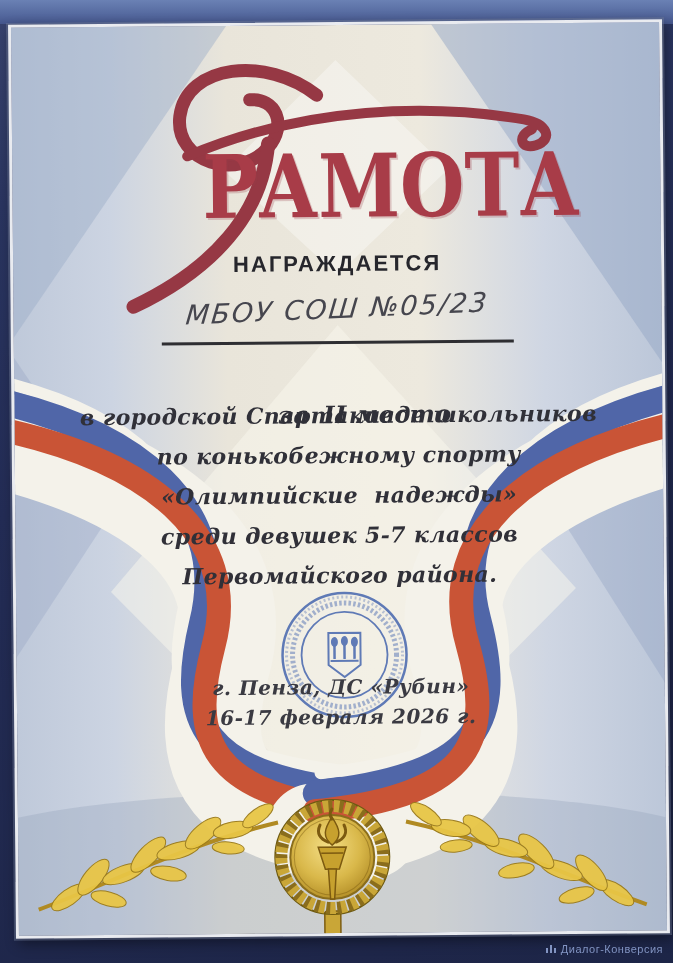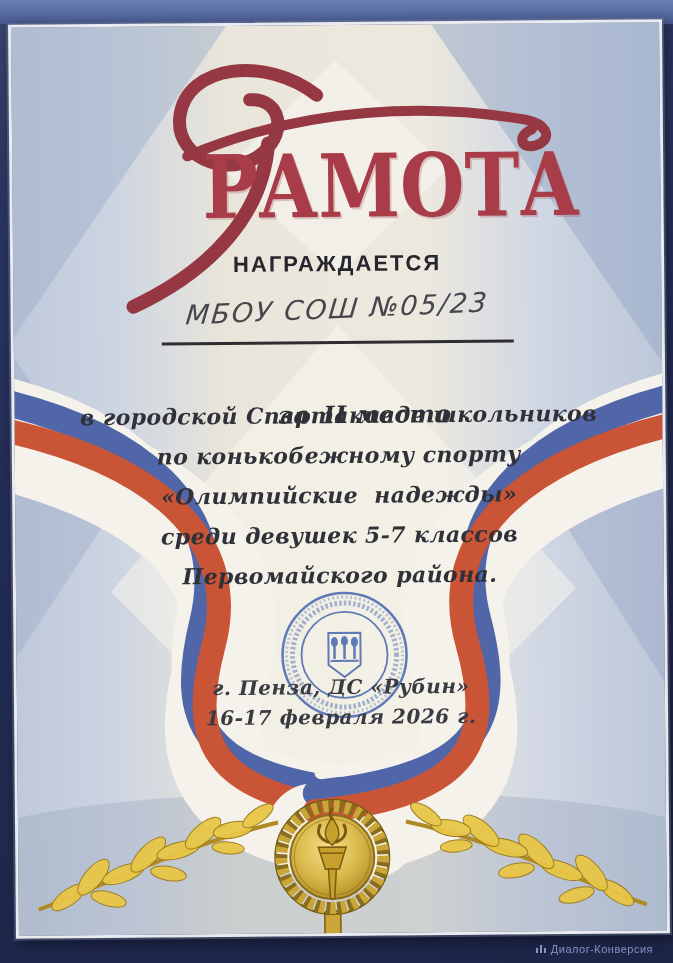--- a/index.html
+++ b/index.html
@@ -53,21 +53,21 @@
   .award-line-first{font-size:24px;}
   .award-place{font-weight:bold;margin-left:14px;}
   .venue-line,.date-line{
     position:absolute;left:0;width:648px;z-index:4;text-align:center;
     font-family:"DejaVu Serif",serif;font-style:italic;font-weight:600;
     font-size:20px;color:#3a3a42;letter-spacing:.5px;
   }
   .venue-line{top:650px;}
   .date-line{top:680px;}
   .footer-watermark{
-    position:absolute;right:20px;bottom:8px;z-index:5;display:flex;align-items:center;gap:5px;
+    position:absolute;right:10px;bottom:8px;z-index:5;display:flex;align-items:center;gap:5px;
     font-family:"Liberation Sans",sans-serif;font-size:11px;letter-spacing:.5px;color:#8294c2;
   }
   .wm-icon{display:inline-block;}
 </style>
 </head>
 <body>
 
 <div class="top-strip"></div>
 
 <div class="certificate">

